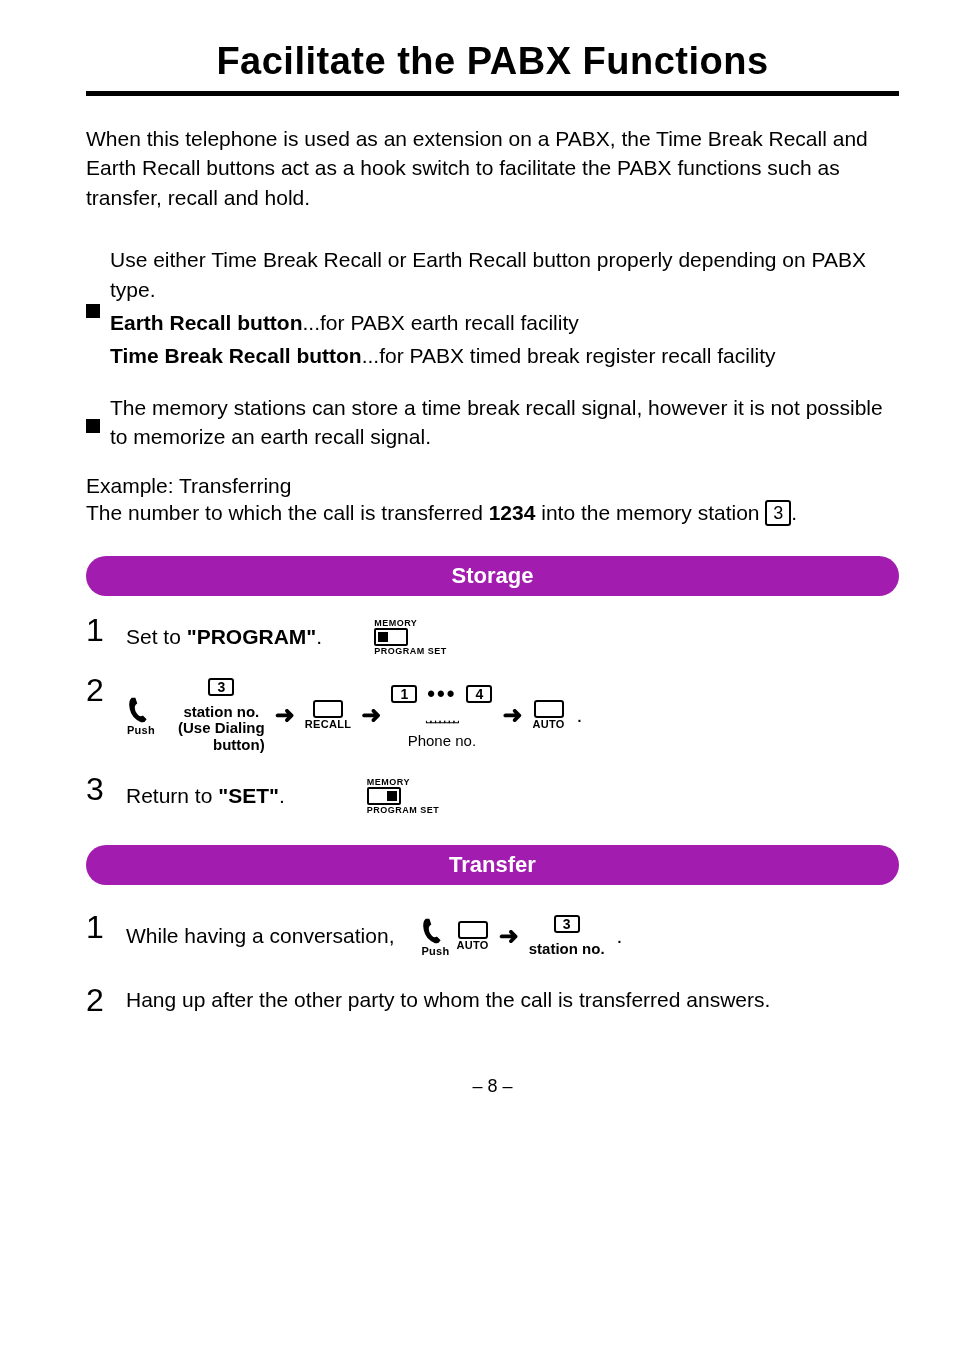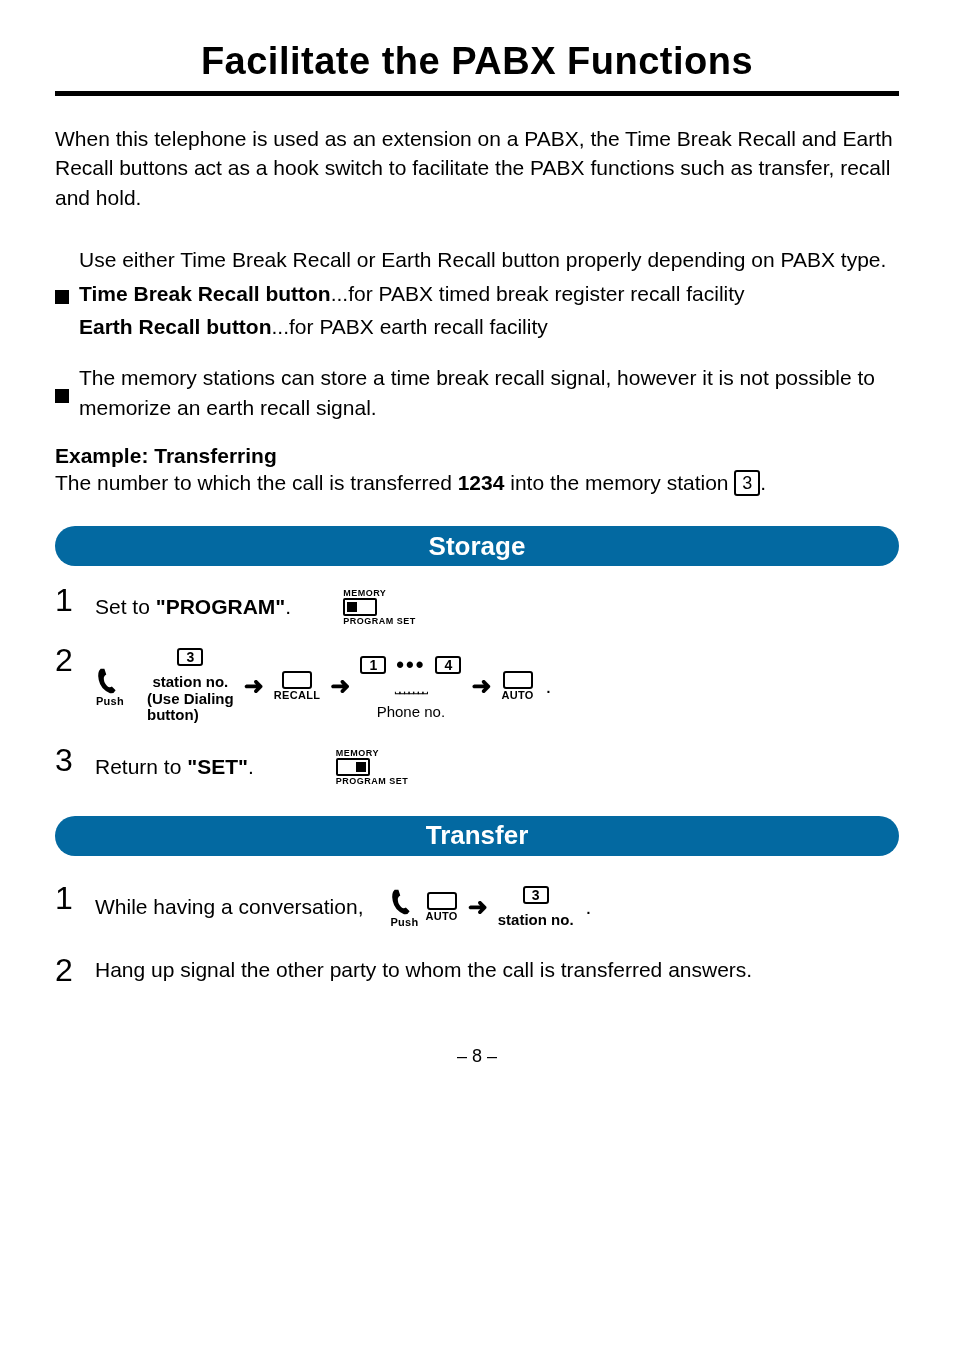--- a/index.html
+++ b/index.html
@@ -1,41 +1,41 @@
 <!DOCTYPE html>
 <html><head>
 <meta charset="utf-8">
 <style>
   * { box-sizing: border-box; margin: 0; padding: 0; }
   html, body { width: 954px; background: #fff; font-family: Arial, Helvetica, sans-serif; color: #000; }
-  .page { width: 954px; padding: 40px 55px 30px 55px; }
+  .page { width: 954px; padding: 40px 55px 30px 86px; }
   .title { font-size: 38px; font-weight: 900; text-align: center; letter-spacing: 0.5px; }
   .hr { height: 5px; background: #000; margin: 8px 0 28px 0; }
   .intro { font-size: 21px; line-height: 1.4; margin-bottom: 33px; }
   .bullet-block { font-size: 21px; line-height: 1.4; margin-bottom: 22px; display: flex; align-items: center; }
   .bullet-mark { width: 14px; height: 14px; background: #000; margin-top: 7px; margin-right: 10px; flex: none; }
   .bullet-body { flex: 1; }
   .sub-line { margin-top: 4px; }
   .b { font-weight: 900; }
   .example { font-size: 21px; margin-top: 10px; }
-  .example-title { font-weight: 700; margin-bottom: 2px; }
+  .example-title { font-weight: 400; margin-bottom: 2px; }
   .keybox { display: inline-block; border: 2px solid #000; border-radius: 3px; padding: 0 6px; font-size: 18px; line-height: 22px; vertical-align: 1px; }
-  .section-bar { background: #0369a1; color: #fff; border-radius: 22px; height: 40px; display: flex; align-items: center; justify-content: center; font-size: 26px; font-weight: 900; margin: 30px 0 18px 0; }
+  .section-bar { background: #a21caf; color: #fff; border-radius: 22px; height: 40px; display: flex; align-items: center; justify-content: center; font-size: 22px; font-weight: 900; margin: 30px 0 18px 0; }
   .step { display: flex; align-items: flex-start; font-size: 21px; margin-bottom: 18px; }
   .step-num { font-size: 32px; font-weight: 400; width: 40px; flex: none; line-height: 1; }
   .step-body { flex: 1; padding-top: 4px; }
   .quote-bold { font-weight: 900; }
   .diagram-area { display: flex; align-items: center; flex-wrap: wrap; gap: 6px; }
   .icon-col { display: flex; flex-direction: column; align-items: center; font-size: 11px; font-weight: 700; line-height: 1.1; }
   .small-label { font-size: 11px; font-weight: 700; text-align: center; letter-spacing: 0.3px; }
   .btn-small { display: inline-block; border: 2px solid #000; border-radius: 3px; min-width: 26px; height: 18px; line-height: 14px; text-align: center; font-size: 14px; font-weight: 700; padding: 0 4px; }
   .btn-blank { display: inline-block; border: 2px solid #000; border-radius: 3px; width: 30px; height: 18px; }
   .arrow { font-size: 24px; font-weight: 900; padding: 0 4px; }
   .dots { font-size: 22px; font-weight: 900; padding: 0 4px; letter-spacing: 2px; }
-  .paren { font-size: 15px; text-align: left; line-height: 1.1; }
+  .paren { font-size: 15px; text-align: right; line-height: 1.1; }
   .handset-svg { width: 30px; height: 30px; }
   .under-label { font-size: 15px; text-align: center; margin-top: 8px; }
   .brace-row { display:flex; flex-direction:column; align-items:center; }
   .brace { font-size: 14px; letter-spacing: -1px; }
   .switch-icon { display:flex; flex-direction:column; align-items:flex-start; }
   .switch-box { border:2px solid #000; width:34px; height:18px; position:relative; border-radius:2px; display:flex; align-items:center; }
   .switch-knob { width:10px; height:10px; background:#000; margin-left:2px; }
   .memory-top { font-size:9px; font-weight:700; letter-spacing:0.5px; }
   .pagefoot { text-align:center; font-size:18px; margin-top:60px; }
 </style>
@@ -47,24 +47,24 @@
   <h1 class="title">Facilitate the PABX Functions</h1>
   <div class="hr"></div>
 
   <p class="intro">When this telephone is used as an extension on a PABX, the Time Break Recall and Earth Recall buttons act as a hook switch to facilitate the PABX functions such as transfer, recall and hold.</p>
 
   <div class="bullet-block">
     <div class="bullet-mark"></div>
     <div class="bullet-body">
       <div>Use either Time Break Recall or Earth Recall button properly depending on PABX type.</div>
       <div class="sub-line">
-        <span class="b">Time Break Recall button</span><span>...for PABX timed break register recall facility</span>
+        <span class="b">Earth Recall button</span><span>...for PABX earth recall facility</span>
       </div>
       <div class="sub-line">
-        <span class="b">Earth Recall button</span><span>...for PABX earth recall facility</span>
+        <span class="b">Time Break Recall button</span><span>...for PABX timed break register recall facility</span>
       </div>
     </div>
   </div>
 
   <div class="bullet-block">
     <div class="bullet-mark"></div>
     <div class="bullet-body">The memory stations can store a time break recall signal, however it is not possible to memorize an earth recall signal.</div>
   </div>
 
   <div class="example">
@@ -174,18 +174,18 @@
       <span class="icon-col">
         <span class="btn-small">3</span>
         <span class="under-label">station no.</span>
       </span>
       <span>&nbsp;.</span>
     </div>
   </div>
 
   <div class="step" style="margin-top:26px;">
     <div class="step-num">2</div>
-    <div class="step-body">Hang up signal the other party to whom the call is transferred answers.</div>
+    <div class="step-body">Hang up after the other party to whom the call is transferred answers.</div>
   </div>
 
   <div class="pagefoot">– 8 –</div>
 
 </div>
 
 </body></html>

